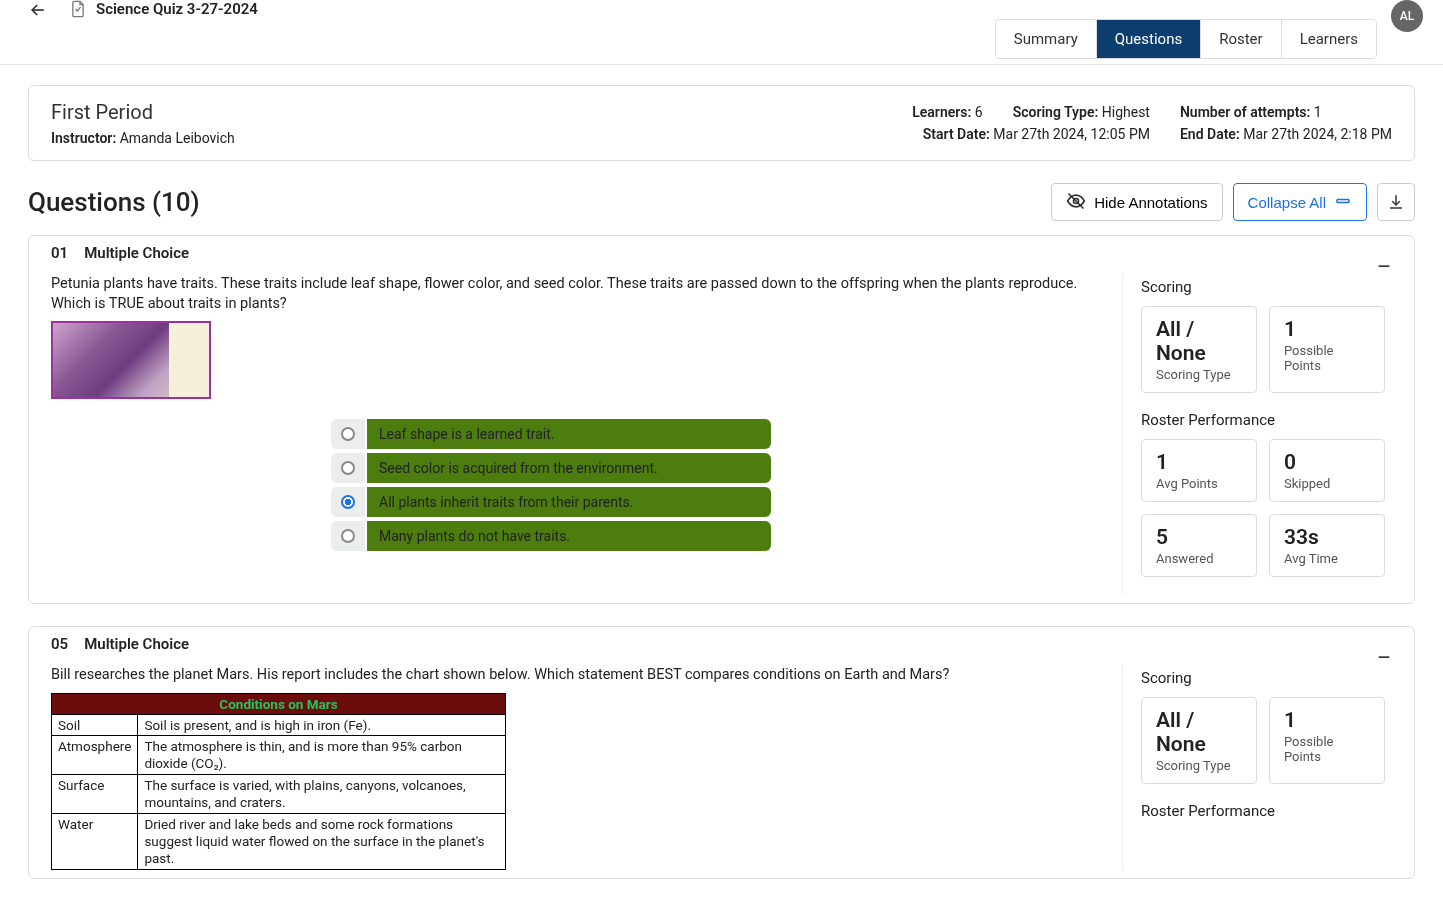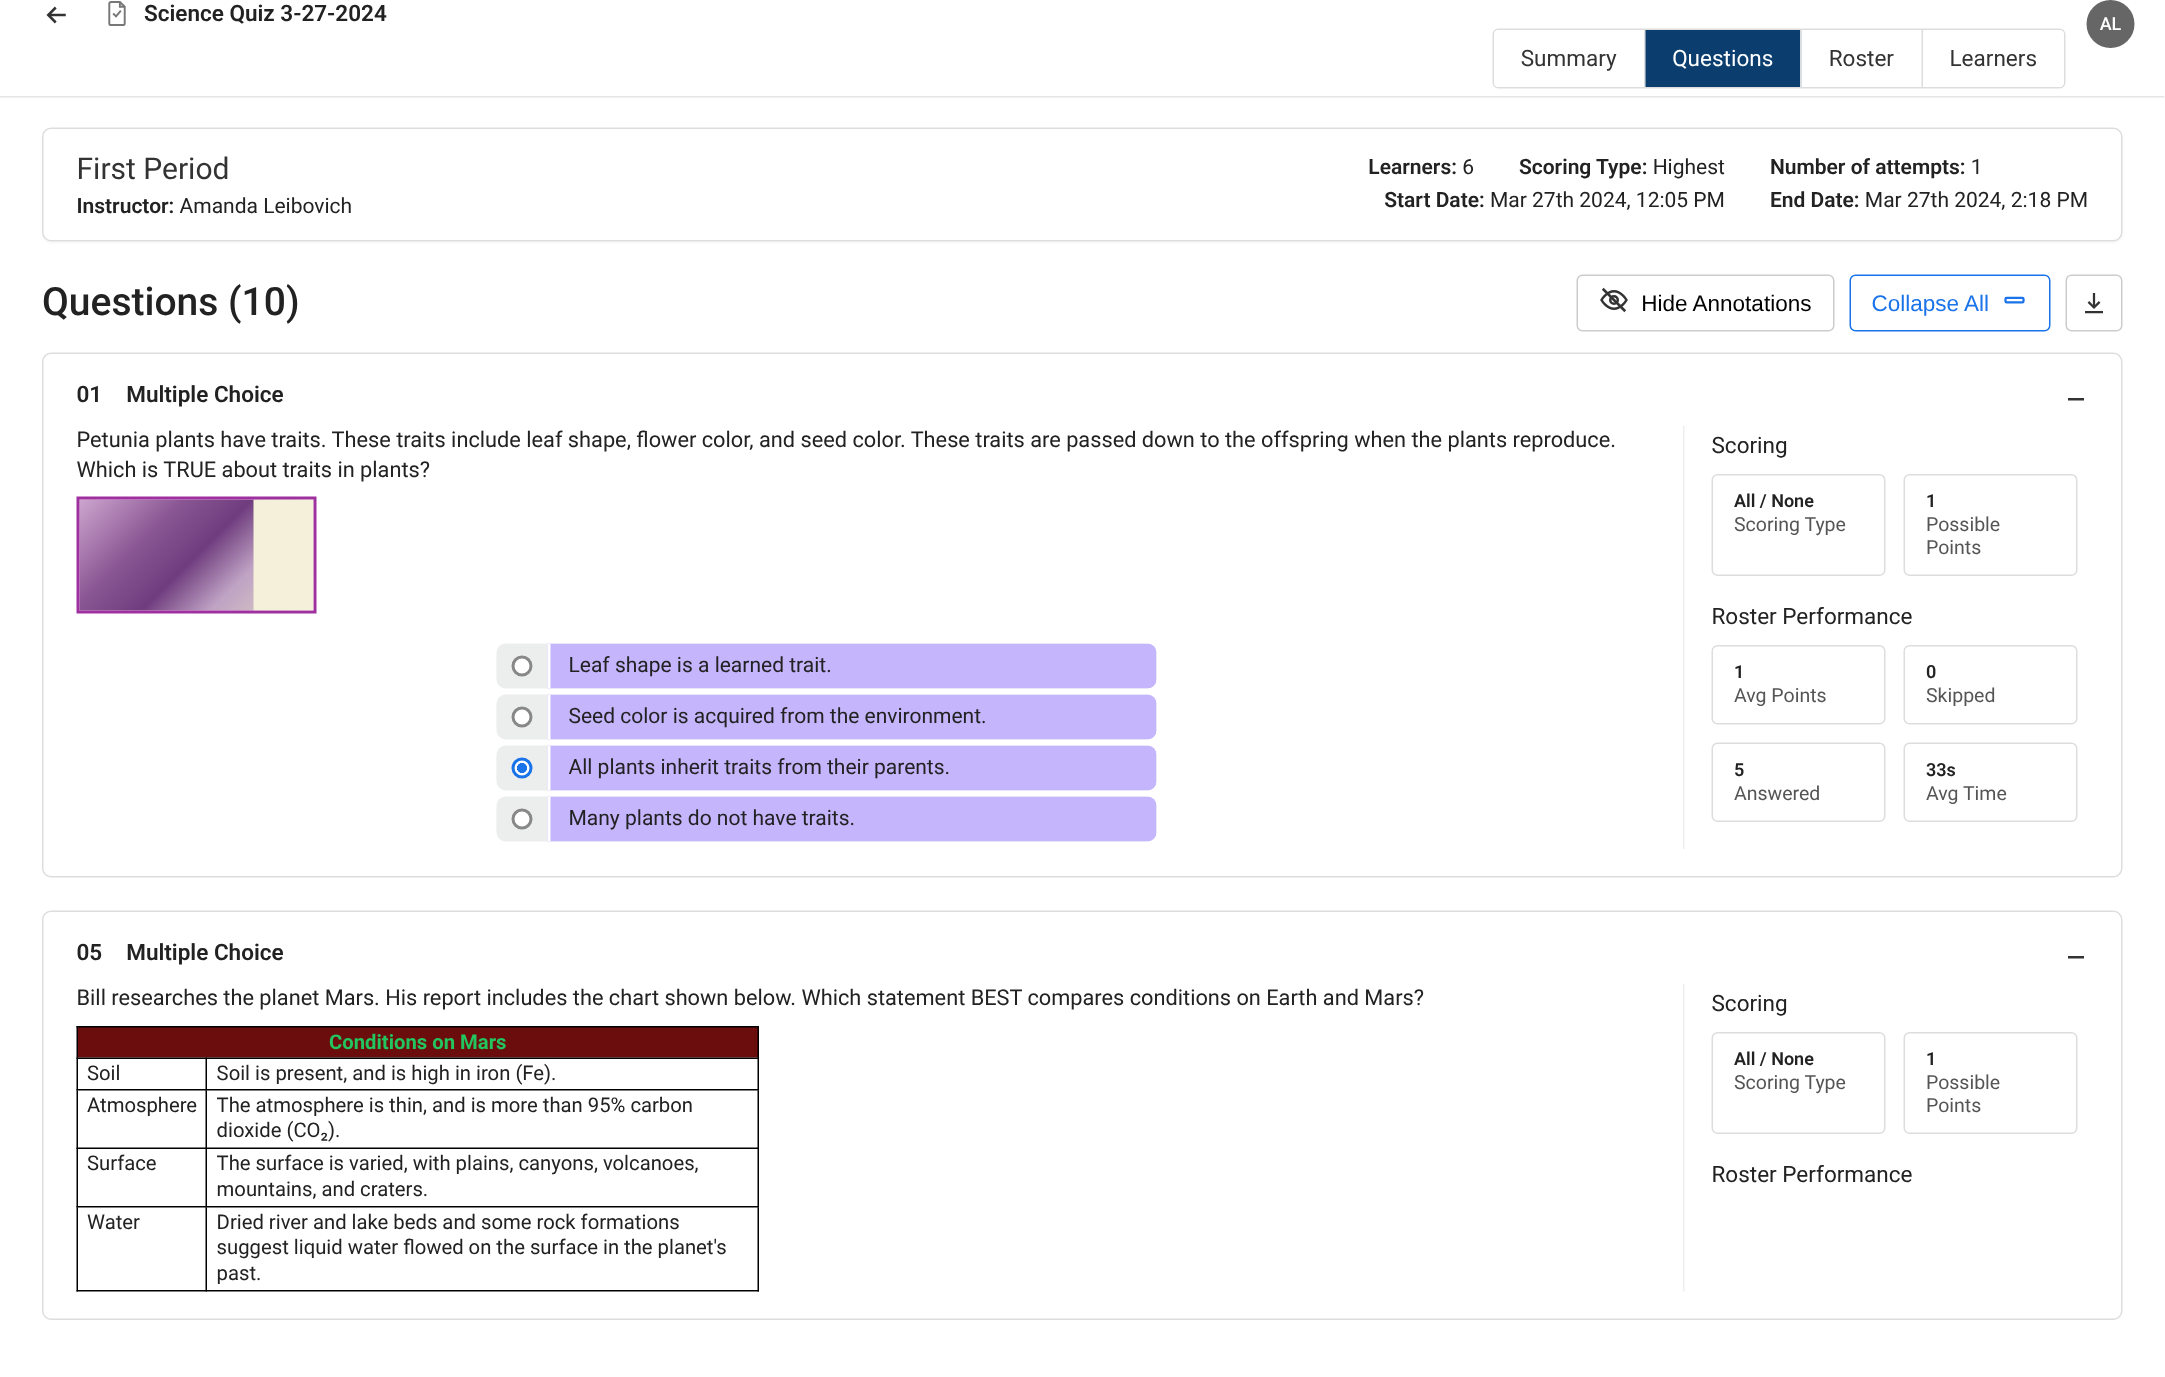--- a/index.html
+++ b/index.html
@@ -92,21 +92,21 @@
   .btn.collapse-all { color: #1a73e8; border-color: #1a73e8; }
   .icon-btn {
     width: 38px; height: 38px;
     border: 1px solid #ccc; border-radius:4px; background:#fff;
     display:inline-flex; align-items:center; justify-content:center;
     cursor:pointer; margin-left:10px;
   }
   .question-card {
     border: 1px solid #ddd;
     border-radius: 6px;
-    padding: 18px 22px;
+    padding: 8px 22px;
     margin-bottom: 22px;
     position: relative;
   }
   .q-header { display: flex; align-items: center; gap: 16px; font-size:15px; margin-bottom:12px;}
   .q-num { font-weight: 600; }
   .q-type { font-weight: 600; }
   .q-collapse { position: absolute; top: 22px; right: 22px; cursor:pointer; }
   .q-body { display: flex; gap: 20px; }
   .q-left { flex: 1; }
   .q-text { font-size: 14.5px; color: #222; margin-bottom: 8px; line-height: 1.35; }
@@ -139,35 +139,35 @@
   }
   .radio {
     width: 14px; height: 14px; border-radius:50%;
     border: 2px solid #888; background:#fff;
   }
   .radio.selected { border-color: #1a73e8; background: radial-gradient(circle, #1a73e8 45%, #fff 50%); }
   .choice .label-cell {
     flex:1; padding: 0 12px; font-size:14px; color:#222;
     border-left: 2px solid #fff;
     height:100%; display:flex; align-items:center;
-    background:#c4b5fd;
+    background:#4d7c0f;
   }
   .q-sidebar {
     width: 270px;
     border-left: 1px solid #eee;
     padding-left: 18px;
   }
   .side-heading { font-size: 15px; font-weight: 400; margin-bottom:10px; margin-top:4px;}
   .stat-grid { display: flex; gap: 12px; flex-wrap: wrap; margin-bottom:18px;}
   .stat-box {
     border: 1px solid #ddd; border-radius:4px;
     padding: 10px 14px;
     width: 116px;
   }
-  .stat-box .val { font-size:12px; font-weight:600; }
+  .stat-box .val { font-size:21px; font-weight:600; }
   .stat-box .lab { font-size:13px; color:#555; margin-top:2px;}
 
   .mars-table {
     border-collapse: collapse;
     width: 455px;
     font-size: 13.5px;
     margin-top:4px;
   }
   .mars-table th {
     background: #6b0d0d;

